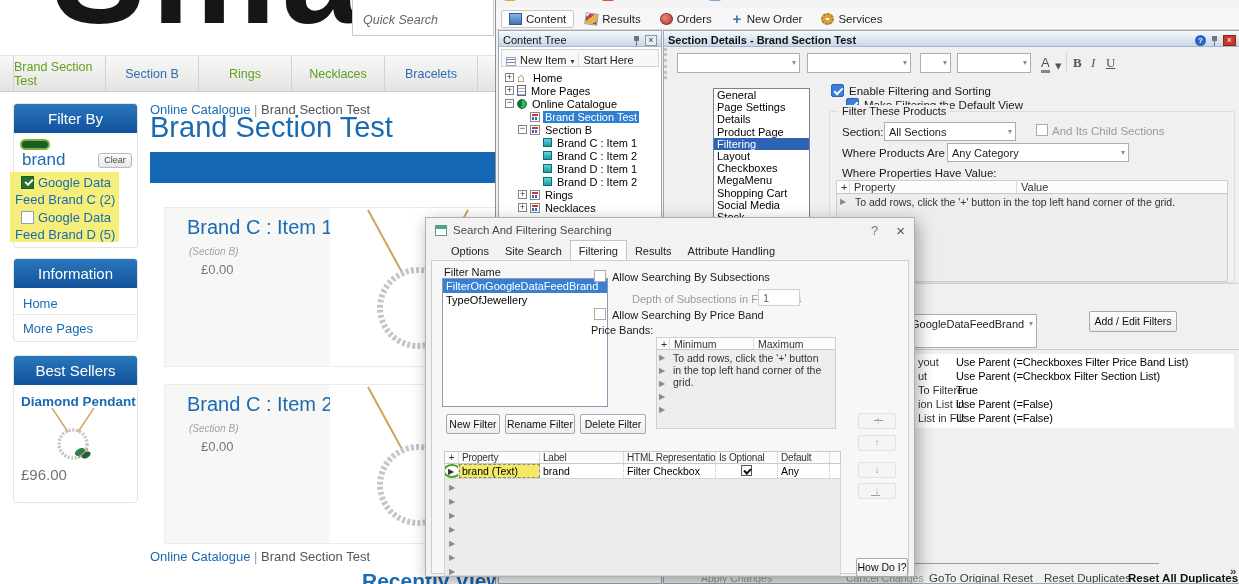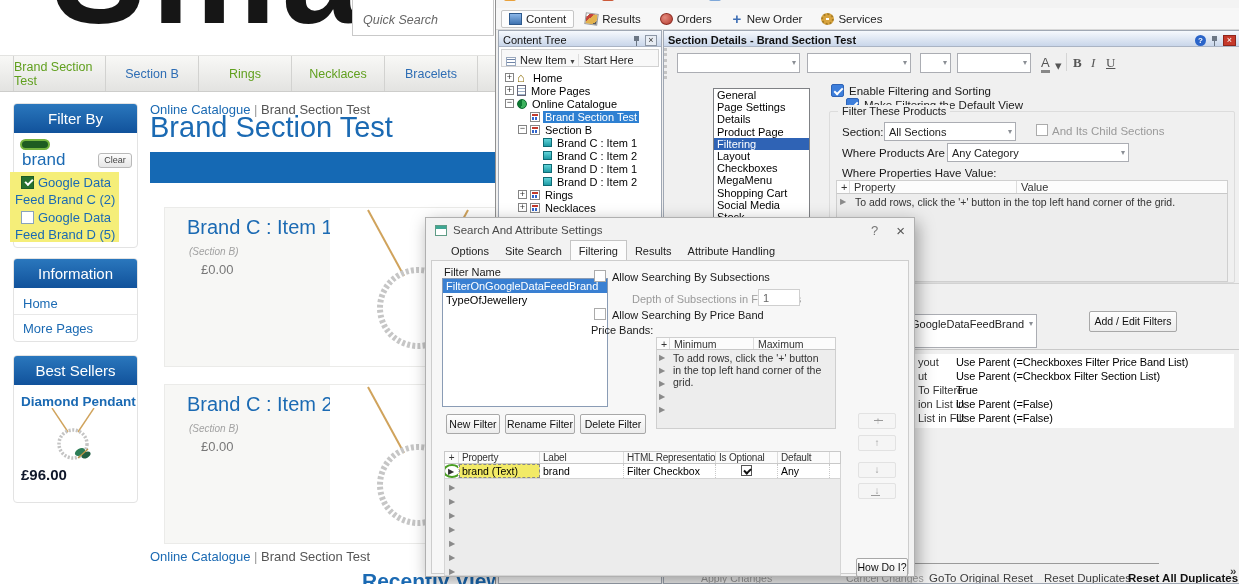--- a/index.html
+++ b/index.html
@@ -31,21 +31,21 @@
   .yellow-hl{position:absolute;left:-4px;top:68px;width:109px;height:70px;background:#f5ee79}
   .f-opt{position:absolute;left:1px;width:110px;font-size:13px;color:#1b6ab3;line-height:17px}
   .cbx{display:inline-block;width:13px;height:13px;border:1px solid #88a3bd;background:#fff;vertical-align:-2px;
     margin:0 4px 0 6px;position:relative}
   .cbx.on{background:#25702f;border-color:#1d5c26}
   .cbx.on::after{content:"";position:absolute;left:3px;top:2px;width:6px;height:3px;border-left:2px solid #fff;
     border-bottom:2px solid #fff;transform:rotate(-45deg)}
   .ilink{position:absolute;left:9px;font-size:13px;color:#1b6ab3;cursor:pointer}
   .idiv{position:absolute;left:0;width:100%;border-top:1px solid #e8e8e8}
   .bs-name{position:absolute;left:7px;top:38px;font-size:13.5px;font-weight:bold;color:#1b6ab3}
-  .bs-price{position:absolute;left:7px;top:110px;font-size:15px;font-weight:bold;color:#0f172a}
+  .bs-price{position:absolute;left:7px;top:110px;font-size:15px;font-weight:normal;color:#737373}
 
   .crumb{position:absolute;font-size:13px;color:#999}
   .crumb .lnk{color:#1b6ab3;cursor:pointer}
   .crumb .cur{color:#555}
   .ptitle{position:absolute;left:150px;top:111px;font-size:29px;color:#1b6ab3}
   .bluebar{position:absolute;left:150px;top:152px;width:372px;height:31px;background:#1569b4}
   .pcard{position:absolute;left:164px;width:342px;height:160px;background:#f7f7f5;border:1px solid #ebebe9}
   .p-name{position:absolute;left:22px;top:8px;font-size:20px;color:#1b6ab3;cursor:pointer}
   .p-sec{position:absolute;left:24px;top:38px;font-size:10px;font-style:italic;color:#a2a2a2}
   .p-price{position:absolute;left:36px;top:54px;font-size:13px;color:#787878}
@@ -480,21 +480,21 @@
       <span class="foot-link" style="left:339px">Reset</span>
       <span class="foot-link" style="left:380px">Reset Duplicates</span>
       <span class="foot-link" style="left:464px;font-weight:bold;color:#111">Reset All Duplicates</span>
       <span class="foot-link" style="left:566px;top:534px;font-weight:bold">»</span>
     </div>
   </div>
 
   <div id="dialog">
     <div class="dlg-title">
       <span class="dlg-icon"></span>
-      <span style="flex:1">Search And Attribute Settings</span>
+      <span style="flex:1">Search And Filtering Searching</span>
       <span style="color:#777;font-size:13px;margin-right:12px">?</span>
       <span style="color:#555;font-size:15px">×</span>
     </div>
     <div class="dlg-tabs">
       <span class="dtab">Options</span>
       <span class="dtab">Site Search</span>
       <span class="dtab active">Filtering</span>
       <span class="dtab">Results</span>
       <span class="dtab">Attribute Handling</span>
     </div>

